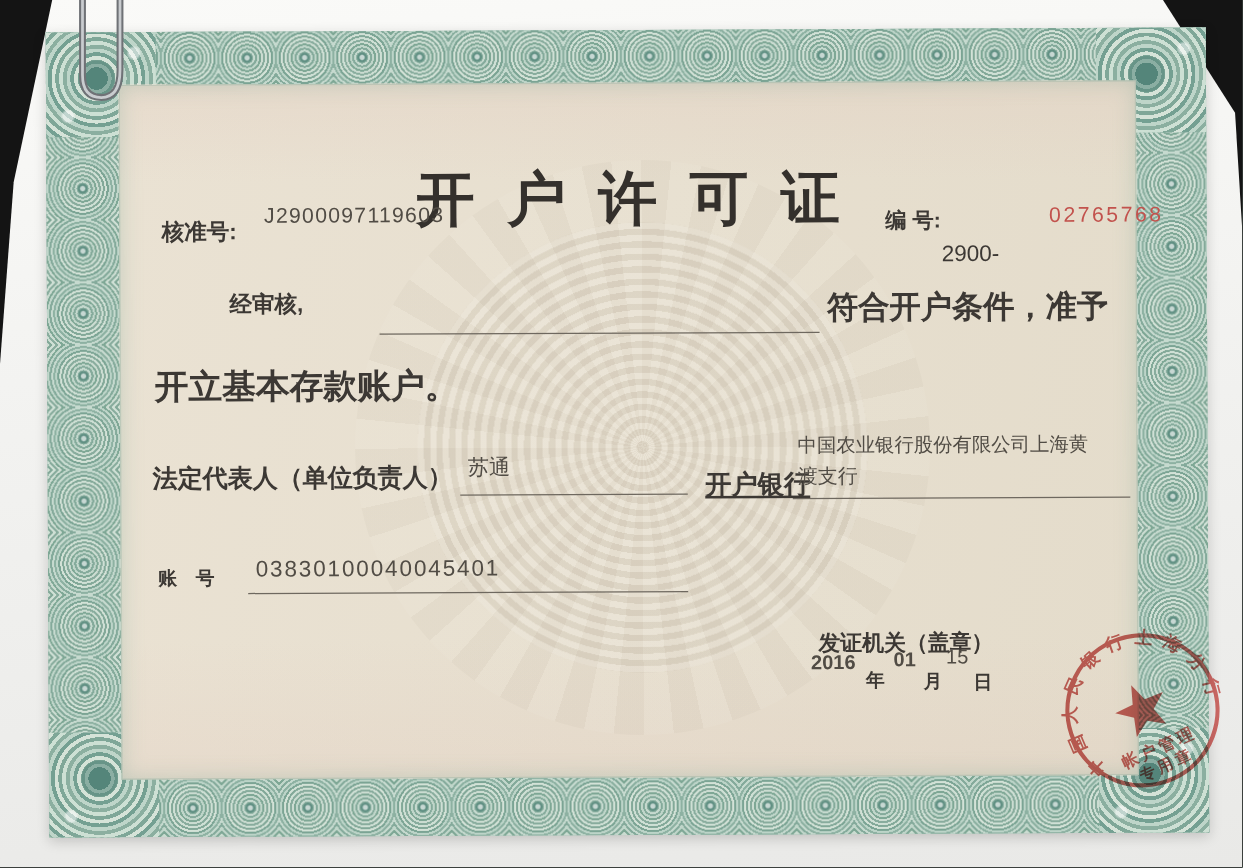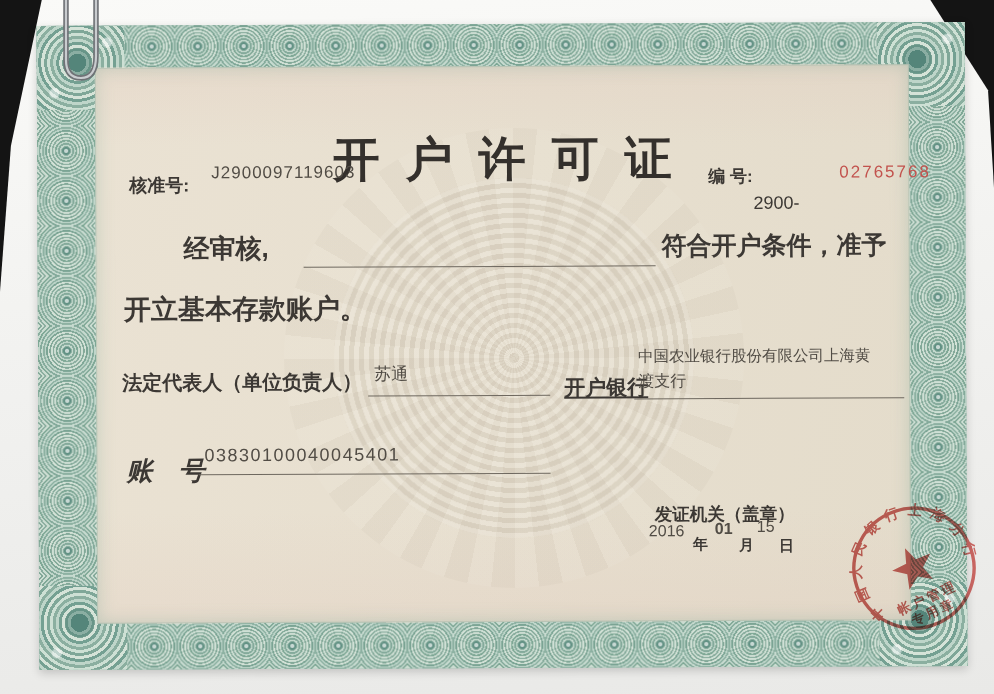--- a/index.html
+++ b/index.html
@@ -81,39 +81,39 @@
       <div class="watermark"></div>
 
       <div class="t title">开户许可证</div>
 
       <div class="t lbl" style="left:34px;top:106px;font-size:18px;">核准号:</div>
       <div class="t val" style="left:116px;top:96px;font-size:17px;letter-spacing:1px;">J2900097119603</div>
       <div class="t lbl" style="left:594px;top:100px;font-size:17px;margin-left:19px;">编 号:</div>
       <div class="t" style="left:658px;top:98px;font-size:18px;margin-top:30px;">2900-</div>
       <div class="t red" style="left:708px;top:98px;font-size:17px;letter-spacing:2px;">02765768</div>
 
-      <div class="t lbl" style="left:88px;top:164px;font-size:26px;">经审核,</div>
+      <div class="t lbl" style="left:88px;top:164px;font-size:18px;">经审核,</div>
       <div class="u" style="left:208px;top:200px;width:352px;"></div>
       <div class="t lbl" style="left:566px;top:164px;font-size:25px;">符合开户条件，准予</div>
       <div class="t lbl" style="left:28px;top:224px;font-size:27px;">开立基本存款账户。</div>
 
       <div class="t lbl" style="left:26px;top:302px;font-size:20px;">法定代表人（单位负责人）</div>
       <div class="t val" style="left:278px;top:296px;font-size:17px;">苏通</div>
       <div class="u" style="left:272px;top:329px;width:182px;"></div>
       <div class="t lbl" style="left:468px;top:308px;font-size:21px;text-decoration:underline;">开户银行</div>
       <div class="t val" style="left:542px;top:281px;font-size:15.5px;">中国农业银行股份有限公司上海黄</div>
       <div class="t val" style="left:542px;top:306px;font-size:16px;">渡支行</div>
       <div class="u" style="left:538px;top:333px;width:270px;"></div>
 
-      <div class="t lbl" style="left:30px;top:386px;font-size:26px;font-style:italic;">账　号</div>
+      <div class="t lbl" style="left:30px;top:386px;font-size:15px;">账　号</div>
       <div class="t val" style="left:108px;top:378px;font-size:18px;letter-spacing:1.5px;">03830100040045401</div>
       <div class="u" style="left:102px;top:407px;width:352px;"></div>
 
       <div class="t lbl" style="left:558px;top:437px;font-size:17.5px;">发证机关（盖章）</div>
-      <div class="t val" style="left:552px;top:457px;font-size:16px;">2016</div>
+      <div class="t val" style="left:552px;top:457px;font-size:16px;font-weight:bold;">2016</div>
       <div class="t lbl" style="left:596px;top:470px;font-size:15px;">年</div>
       <div class="t val" style="left:618px;top:455px;font-size:16px;font-weight:bold;">01</div>
       <div class="t lbl" style="left:642px;top:471px;font-size:15px;">月</div>
       <div class="t val" style="left:660px;top:453px;font-size:16px;">15</div>
       <div class="t lbl" style="left:682px;top:472px;font-size:15px;">日</div>
 
       <div class="seal-wrap">
         <svg width="156" height="156" viewBox="-78 -78 156 156">
           <defs>
             <path id="sealArc" d="M -43,32 A 53.5,53.5 0 1 1 43,32" fill="none"></path>

